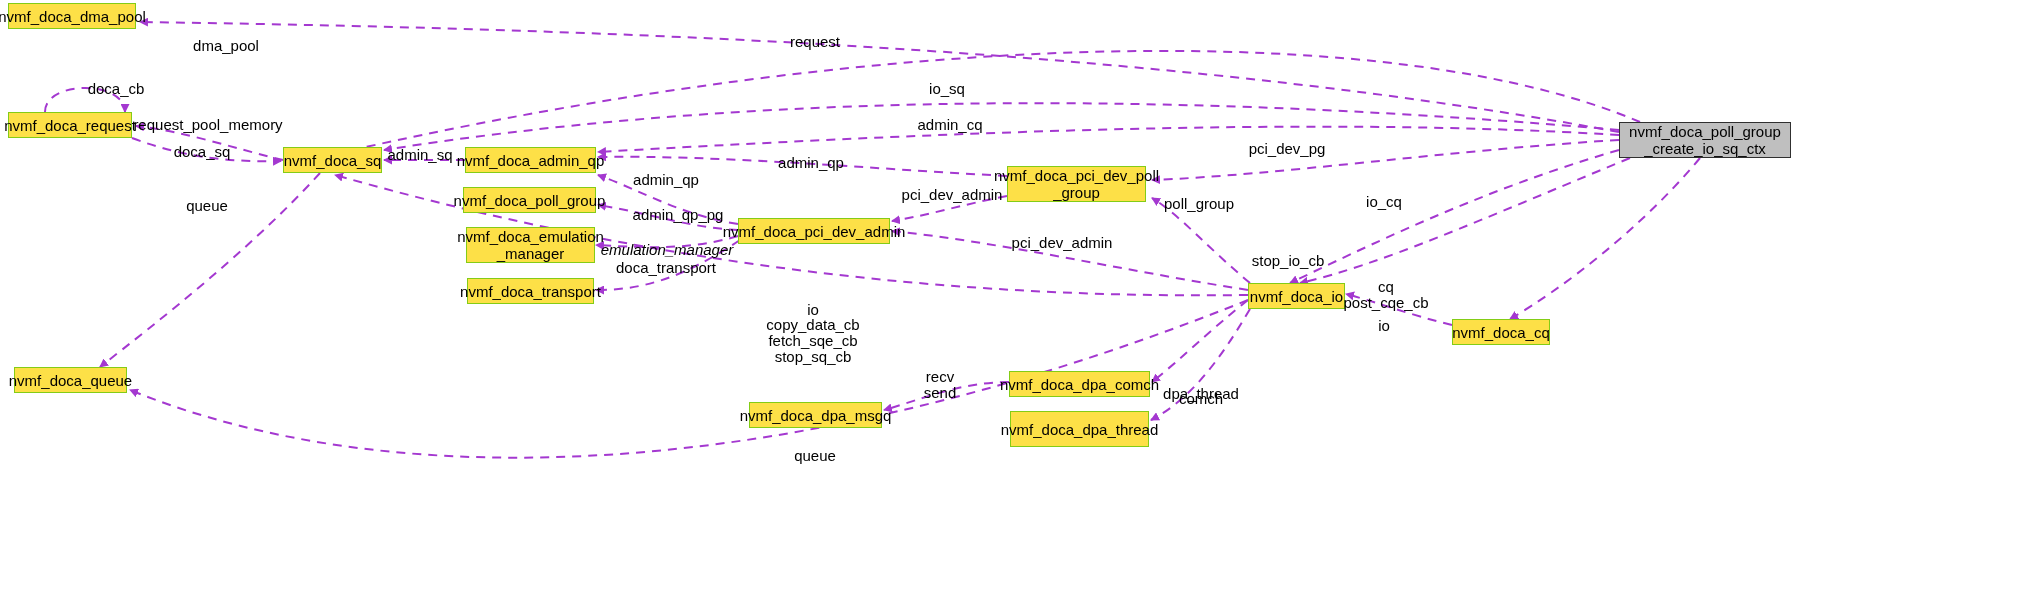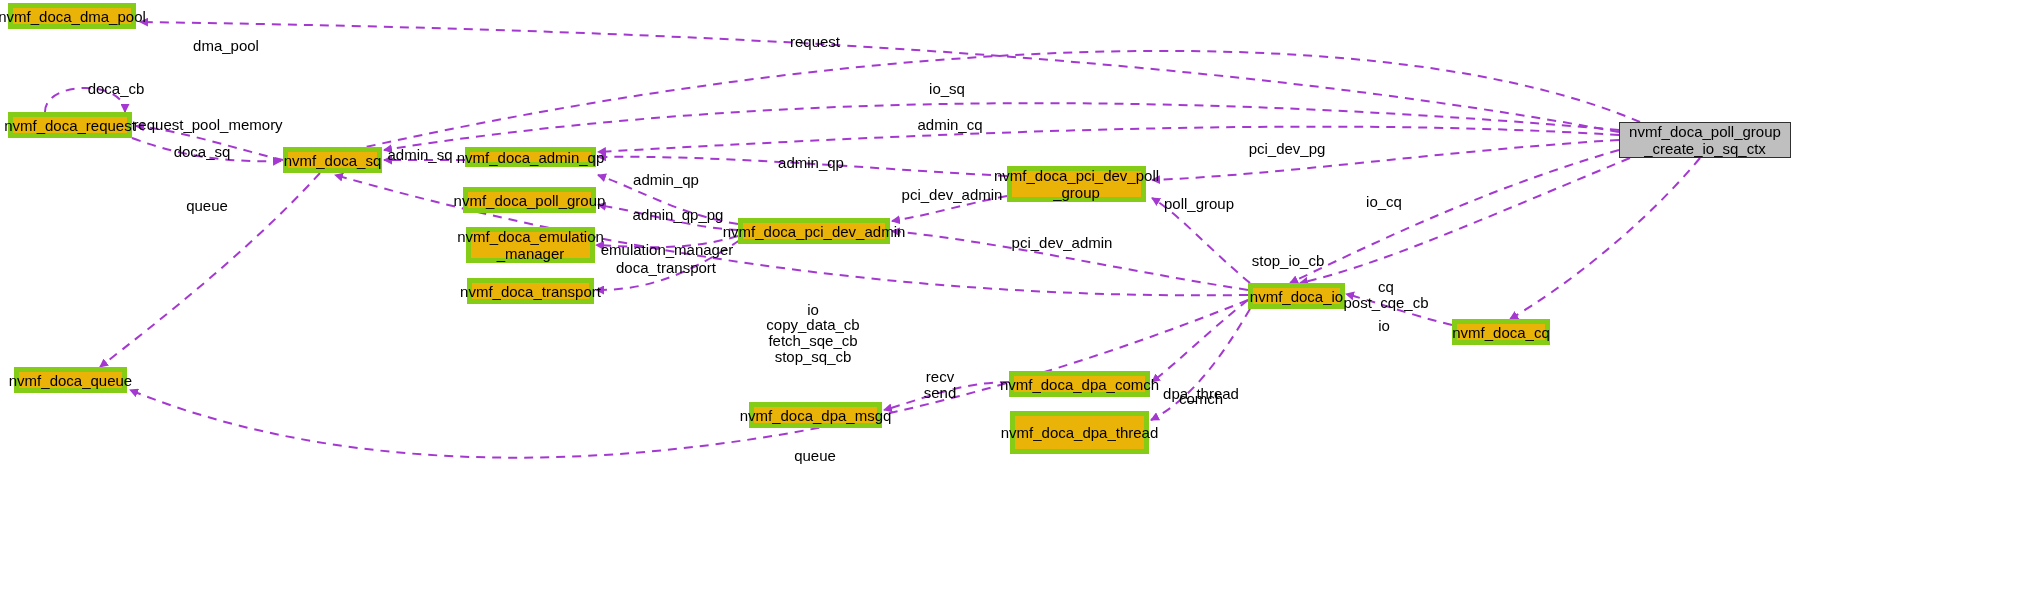--- a/index.html
+++ b/index.html
@@ -18,22 +18,22 @@
   #edge-layer {
     position: absolute;
     left: 0; top: 0;
     width: 2029px;
     height: 604px;
     pointer-events: none;
   }
   .node {
     position: absolute;
     box-sizing: border-box;
-    border: 5px solid #84cc16;
-    background: #eab308;
+    border: 1px solid #84cc16;
+    background: #fde047;
     color: #000000;
     display: flex;
     align-items: center;
     justify-content: center;
     text-align: center;
     font-size: 15px;
     line-height: 17px;
     white-space: pre-line;
     letter-spacing: 0px;
     z-index: 5;
@@ -93,34 +93,34 @@
         <path d="M 1248 300 C 1210 330, 1180 360, 1152 382" marker-end="url(#ah)"></path>
         <path d="M 1250 309 C 1220 360, 1190 400, 1151 420" marker-end="url(#ah)"></path>
         <path d="M 1009 382 C 960 382, 920 400, 884 410" marker-end="url(#ah)"></path>
       </g>
   </svg>
 
   <div id="nodes-container">
       <div class="node" style="left: 8px; top: 3px; width: 128px; height: 26px;">nvmf_doca_dma_pool</div>
       <div class="node" style="left: 8px; top: 112px; width: 124px; height: 26px;">nvmf_doca_request</div>
       <div class="node" style="left: 283px; top: 147px; width: 99px; height: 26px;">nvmf_doca_sq</div>
-      <div class="node" style="left: 465px; top: 147px; width: 131px; height: 20px; text-align: center;">nvmf_doca_admin_qp</div>
+      <div class="node" style="left: 465px; top: 147px; width: 131px; height: 26px; text-align: center;">nvmf_doca_admin_qp</div>
       <div class="node" style="left: 463px; top: 187px; width: 133px; height: 26px;">nvmf_doca_poll_group</div>
       <div class="node" style="left: 466px; top: 227px; width: 129px; height: 36px;">nvmf_doca_emulation
 _manager</div>
       <div class="node" style="left: 467px; top: 278px; width: 127px; height: 26px;">nvmf_doca_transport</div>
       <div class="node" style="left: 738px; top: 218px; width: 152px; height: 26px;">nvmf_doca_pci_dev_admin</div>
       <div class="node" style="left: 1007px; top: 166px; width: 139px; height: 36px;">nvmf_doca_pci_dev_poll
 _group</div>
       <div class="node" style="left: 1248px; top: 283px; width: 97px; height: 26px;">nvmf_doca_io</div>
       <div class="node" style="left: 1452px; top: 319px; width: 98px; height: 26px;">nvmf_doca_cq</div>
       <div class="node" style="left: 14px; top: 367px; width: 113px; height: 26px;">nvmf_doca_queue</div>
       <div class="node" style="left: 1009px; top: 371px; width: 141px; height: 26px;">nvmf_doca_dpa_comch</div>
       <div class="node" style="left: 749px; top: 402px; width: 133px; height: 26px;">nvmf_doca_dpa_msgq</div>
-      <div class="node" style="left: 1010px; top: 411px; width: 139px; height: 43px;">nvmf_doca_dpa_thread</div>
+      <div class="node" style="left: 1010px; top: 411px; width: 139px; height: 36px;">nvmf_doca_dpa_thread</div>
       <div class="node highlight" style="left: 1619px; top: 122px; width: 172px; height: 36px;">nvmf_doca_poll_group
 _create_io_sq_ctx</div>
     </div>
   <div id="labels-container">
       <div class="edge-label" style="left: 226px; top: 46px;">dma_pool</div>
       <div class="edge-label" style="left: 815px; top: 42px;">request</div>
       <div class="edge-label" style="left: 947px; top: 89px;">io_sq</div>
       <div class="edge-label" style="left: 68px; top: 89px; margin-left: 48px;">doca_cb</div>
       <div class="edge-label" style="left: 208px; top: 125px;">request_pool_memory</div>
       <div class="edge-label" style="left: 950px; top: 125px;">admin_cq</div>
@@ -128,21 +128,21 @@
       <div class="edge-label" style="left: 202px; top: 152px;">doca_sq</div>
       <div class="edge-label" style="left: 420px; top: 155px;">admin_sq</div>
       <div class="edge-label" style="left: 811px; top: 163px;">admin_qp</div>
       <div class="edge-label" style="left: 666px; top: 180px;">admin_qp</div>
       <div class="edge-label" style="left: 952px; top: 195px;">pci_dev_admin</div>
       <div class="edge-label" style="left: 1199px; top: 204px;">poll_group</div>
       <div class="edge-label" style="left: 207px; top: 206px;">queue</div>
       <div class="edge-label" style="left: 1384px; top: 202px;">io_cq</div>
       <div class="edge-label" style="left: 678px; top: 215px;">admin_qp_pg</div>
       <div class="edge-label" style="left: 1062px; top: 243px;">pci_dev_admin</div>
-      <div class="edge-label" style="left: 667px; top: 250px;">emulation_manager</div>
+      <div class="edge-label" style="left: 667px; top: 250px; font-style: italic;">emulation_manager</div>
       <div class="edge-label" style="left: 666px; top: 268px;">doca_transport</div>
       <div class="edge-label" style="left: 1288px; top: 261px;">stop_io_cb</div>
       <div class="edge-label" style="left: 1386px; top: 295px;">cq
 post_cqe_cb</div>
       <div class="edge-label" style="left: 813px; top: 310px;">io</div>
       <div class="edge-label" style="left: 1384px; top: 326px;">io</div>
       <div class="edge-label" style="left: 813px; top: 341px;">copy_data_cb
 fetch_sqe_cb
 stop_sq_cb</div>
       <div class="edge-label" style="left: 1201px; top: 363px; margin-top: 36px;">comch</div>

